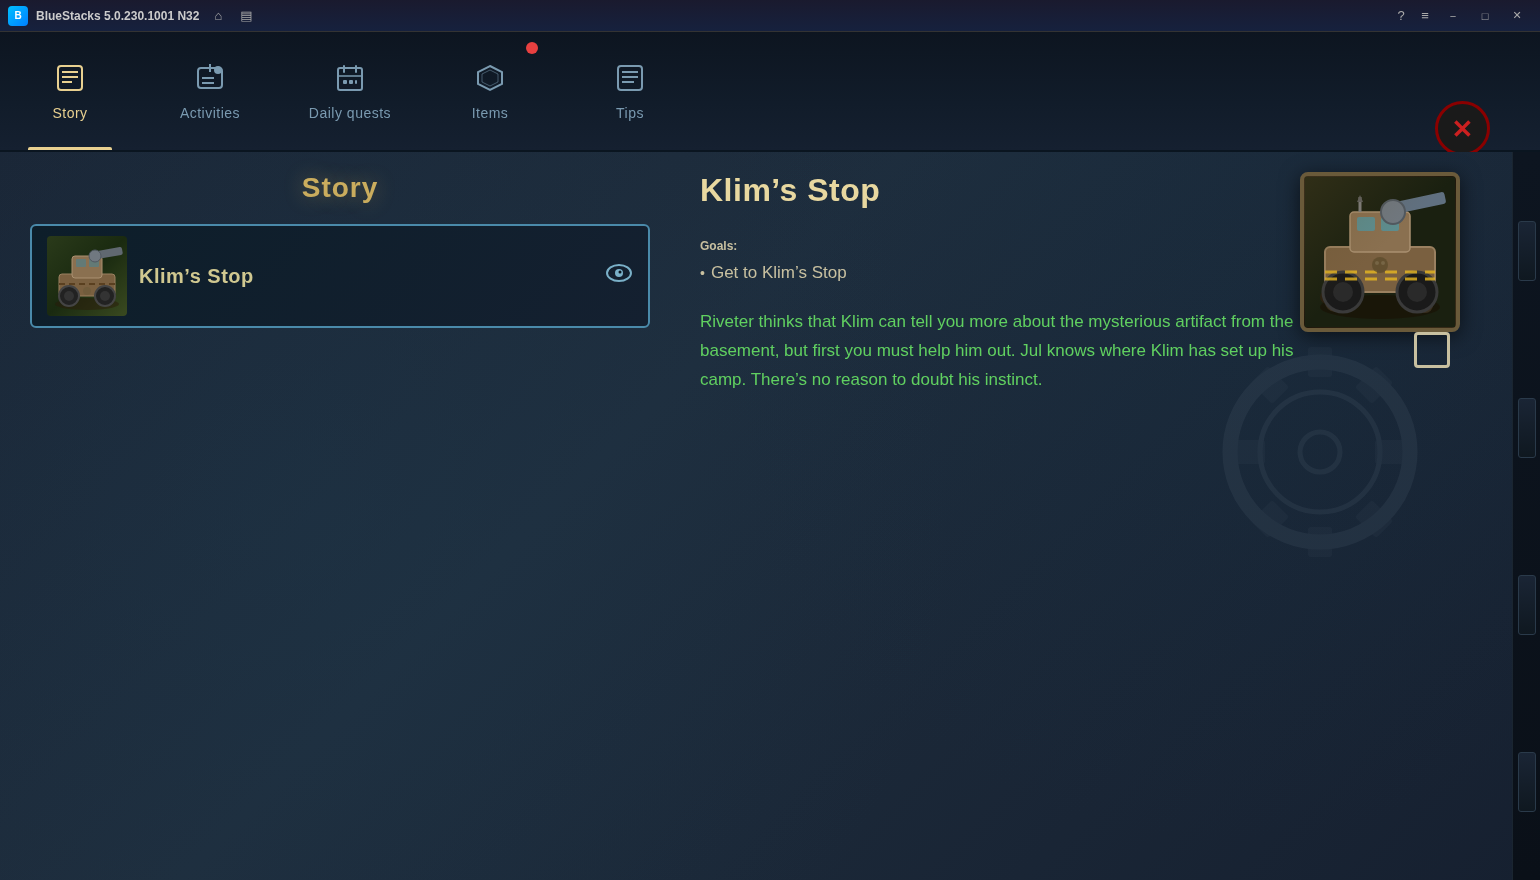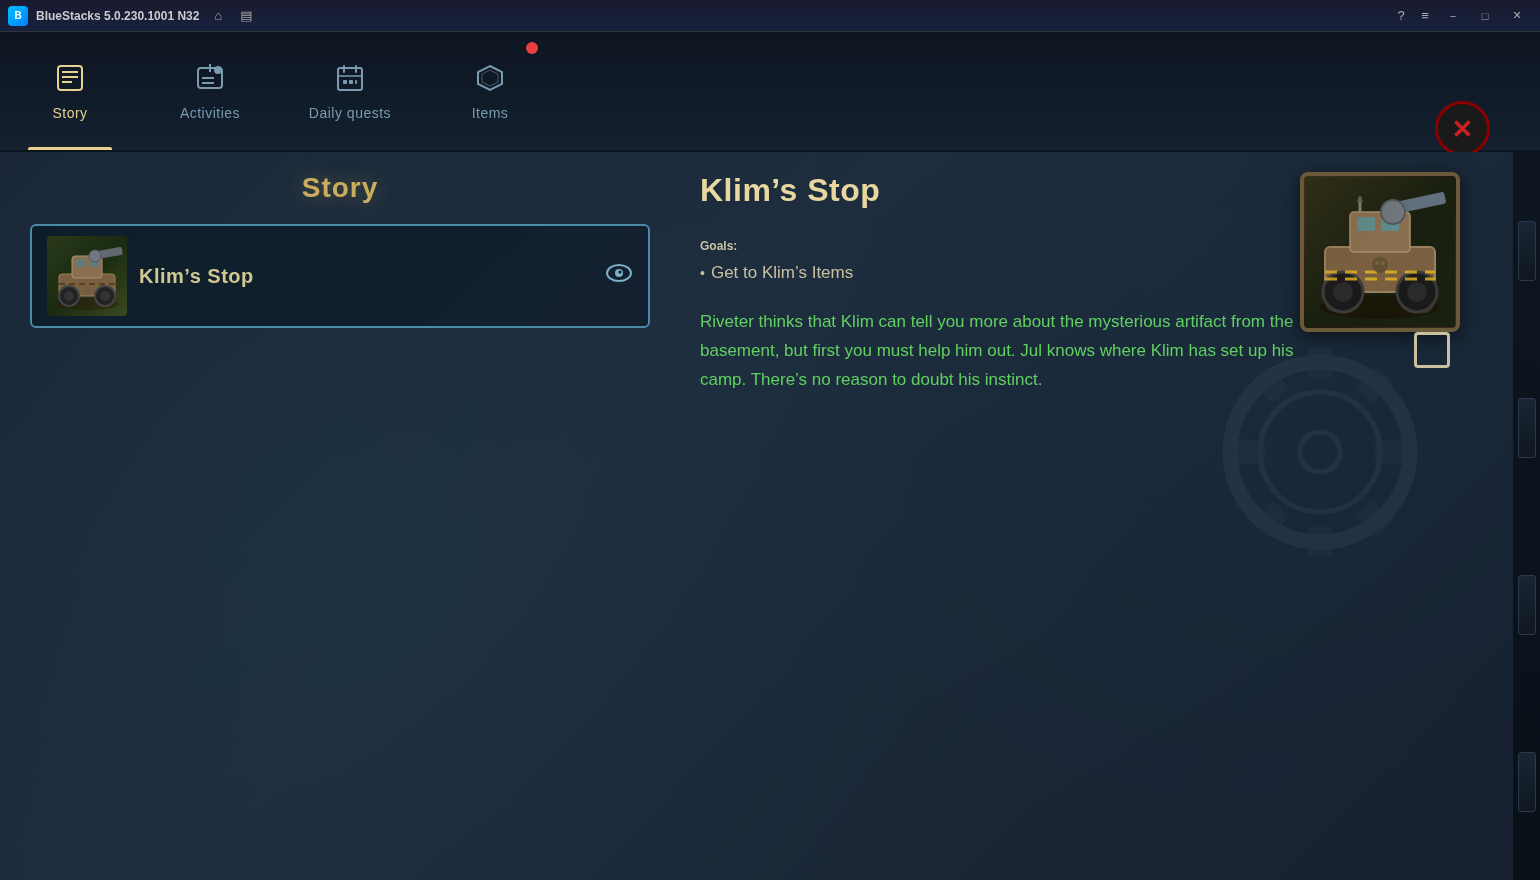--- a/index.html
+++ b/index.html
@@ -404,20 +404,31 @@
     <div class="nav-badge"></div>
     <span class="nav-tab-icon">
       <svg width="32" height="32" viewBox="0 0 32 32" fill="none">
         <polygon points="16,4 28,10 28,22 16,28 4,22 4,10" stroke="#7a9ab0" stroke-width="2" fill="none"></polygon>
         <polygon points="16,8 24,12 24,20 16,24 8,20 8,12" stroke="#7a9ab0" stroke-width="1" fill="none" opacity="0.5"></polygon>
       </svg>
     </span>
     <span class="nav-tab-label">Items</span>
   </div>
 
+  <div class="nav-tab">
+    <span class="nav-tab-icon">
+      <svg width="32" height="32" viewBox="0 0 32 32" fill="none">
+        <rect x="4" y="4" width="24" height="24" rx="3" stroke="#7a9ab0" stroke-width="2" fill="none"></rect>
+        <line x1="8" y1="10" x2="24" y2="10" stroke="#7a9ab0" stroke-width="2"></line>
+        <line x1="8" y1="15" x2="24" y2="15" stroke="#7a9ab0" stroke-width="2"></line>
+        <line x1="8" y1="20" x2="20" y2="20" stroke="#7a9ab0" stroke-width="2"></line>
+      </svg>
+    </span>
+    <span class="nav-tab-label">Tips</span>
+  </div>
 
   <div class="nav-close-area">
     <div class="close-button-main">
       <span class="close-x">✕</span>
     </div>
   </div>
 </div>
 
 <div class="main-content">
 
@@ -523,21 +534,21 @@
         </svg>
       </div>
     </div>
 
     <div class="quest-title">Klim’s Stop</div>
 
     <div class="goals-section">
       <div class="goals-label">Goals:</div>
       <div class="goal-item">
         <span class="goal-bullet">•</span>
-        <span>Get to Klim’s Items</span>
+        <span>Get to Klim’s Stop</span>
       </div>
     </div>
 
     <div class="quest-checkbox"></div>
 
     <div class="quest-description">Riveter thinks that Klim can tell you more about the mysterious artifact from the basement, but first you must help him out. Jul knows where Klim has set up his camp. There’s no reason to doubt his instinct.</div>
 
   </div>
 
   <div class="right-side-panel">

